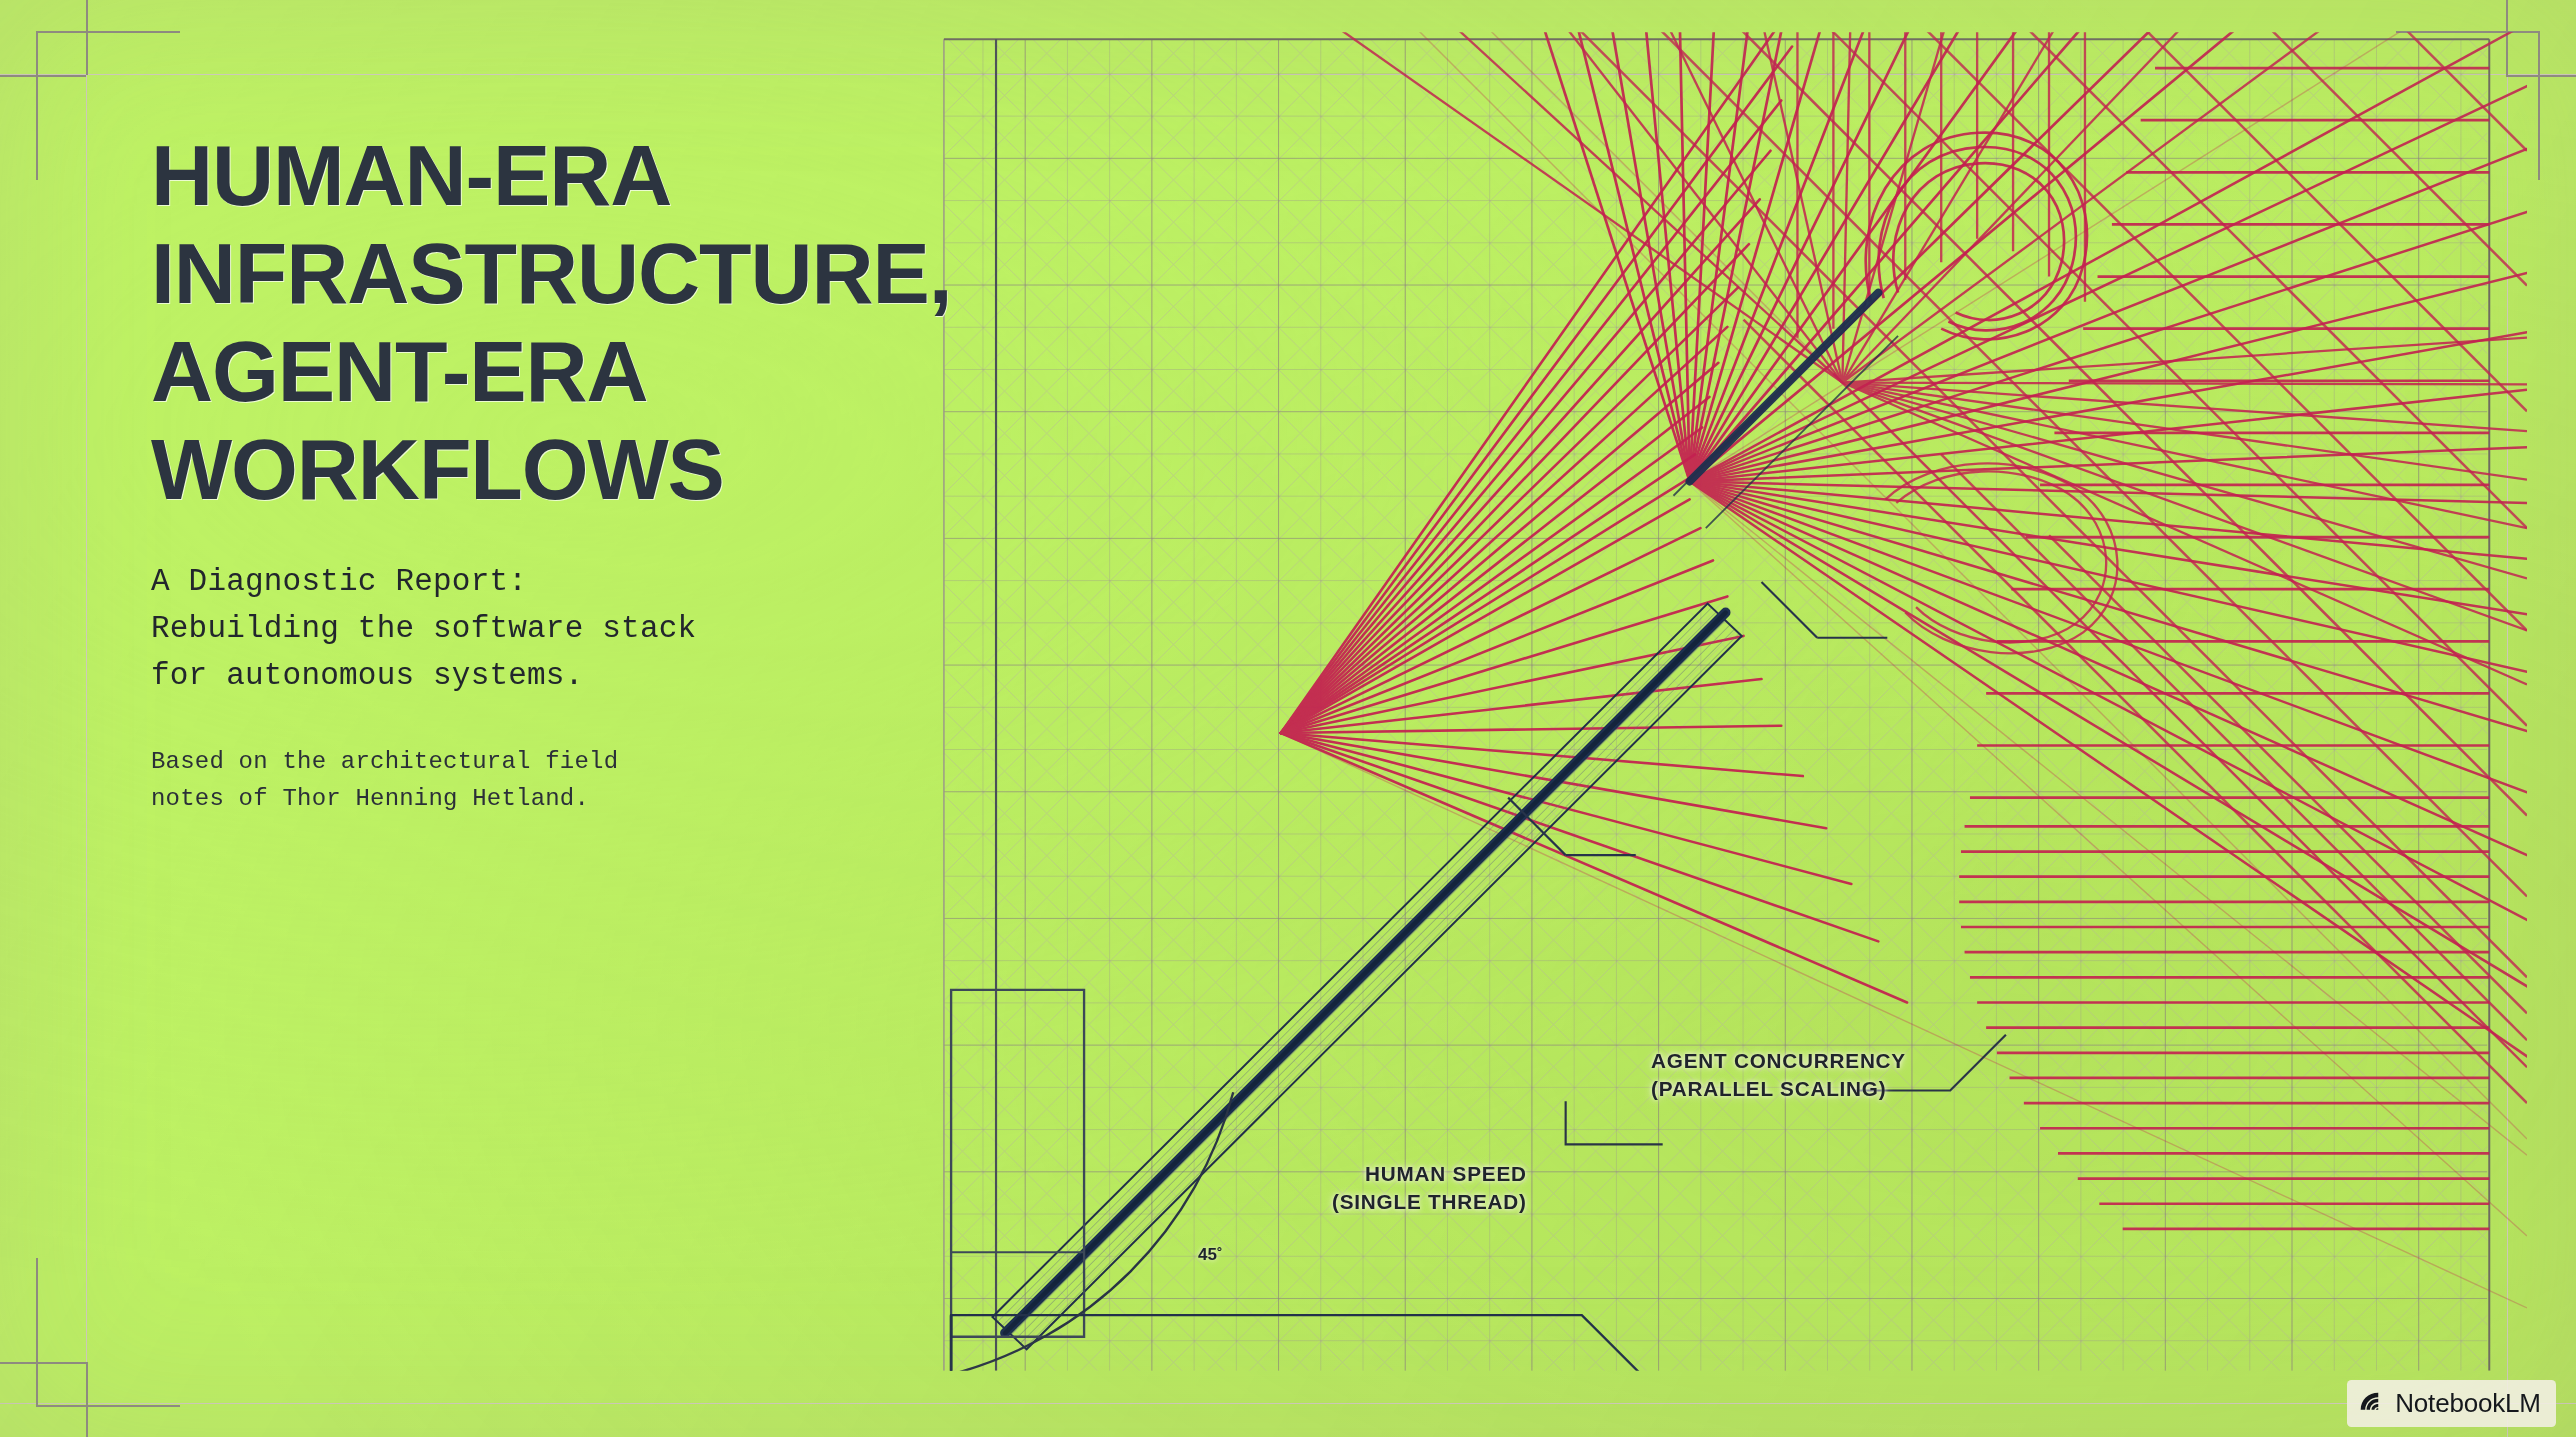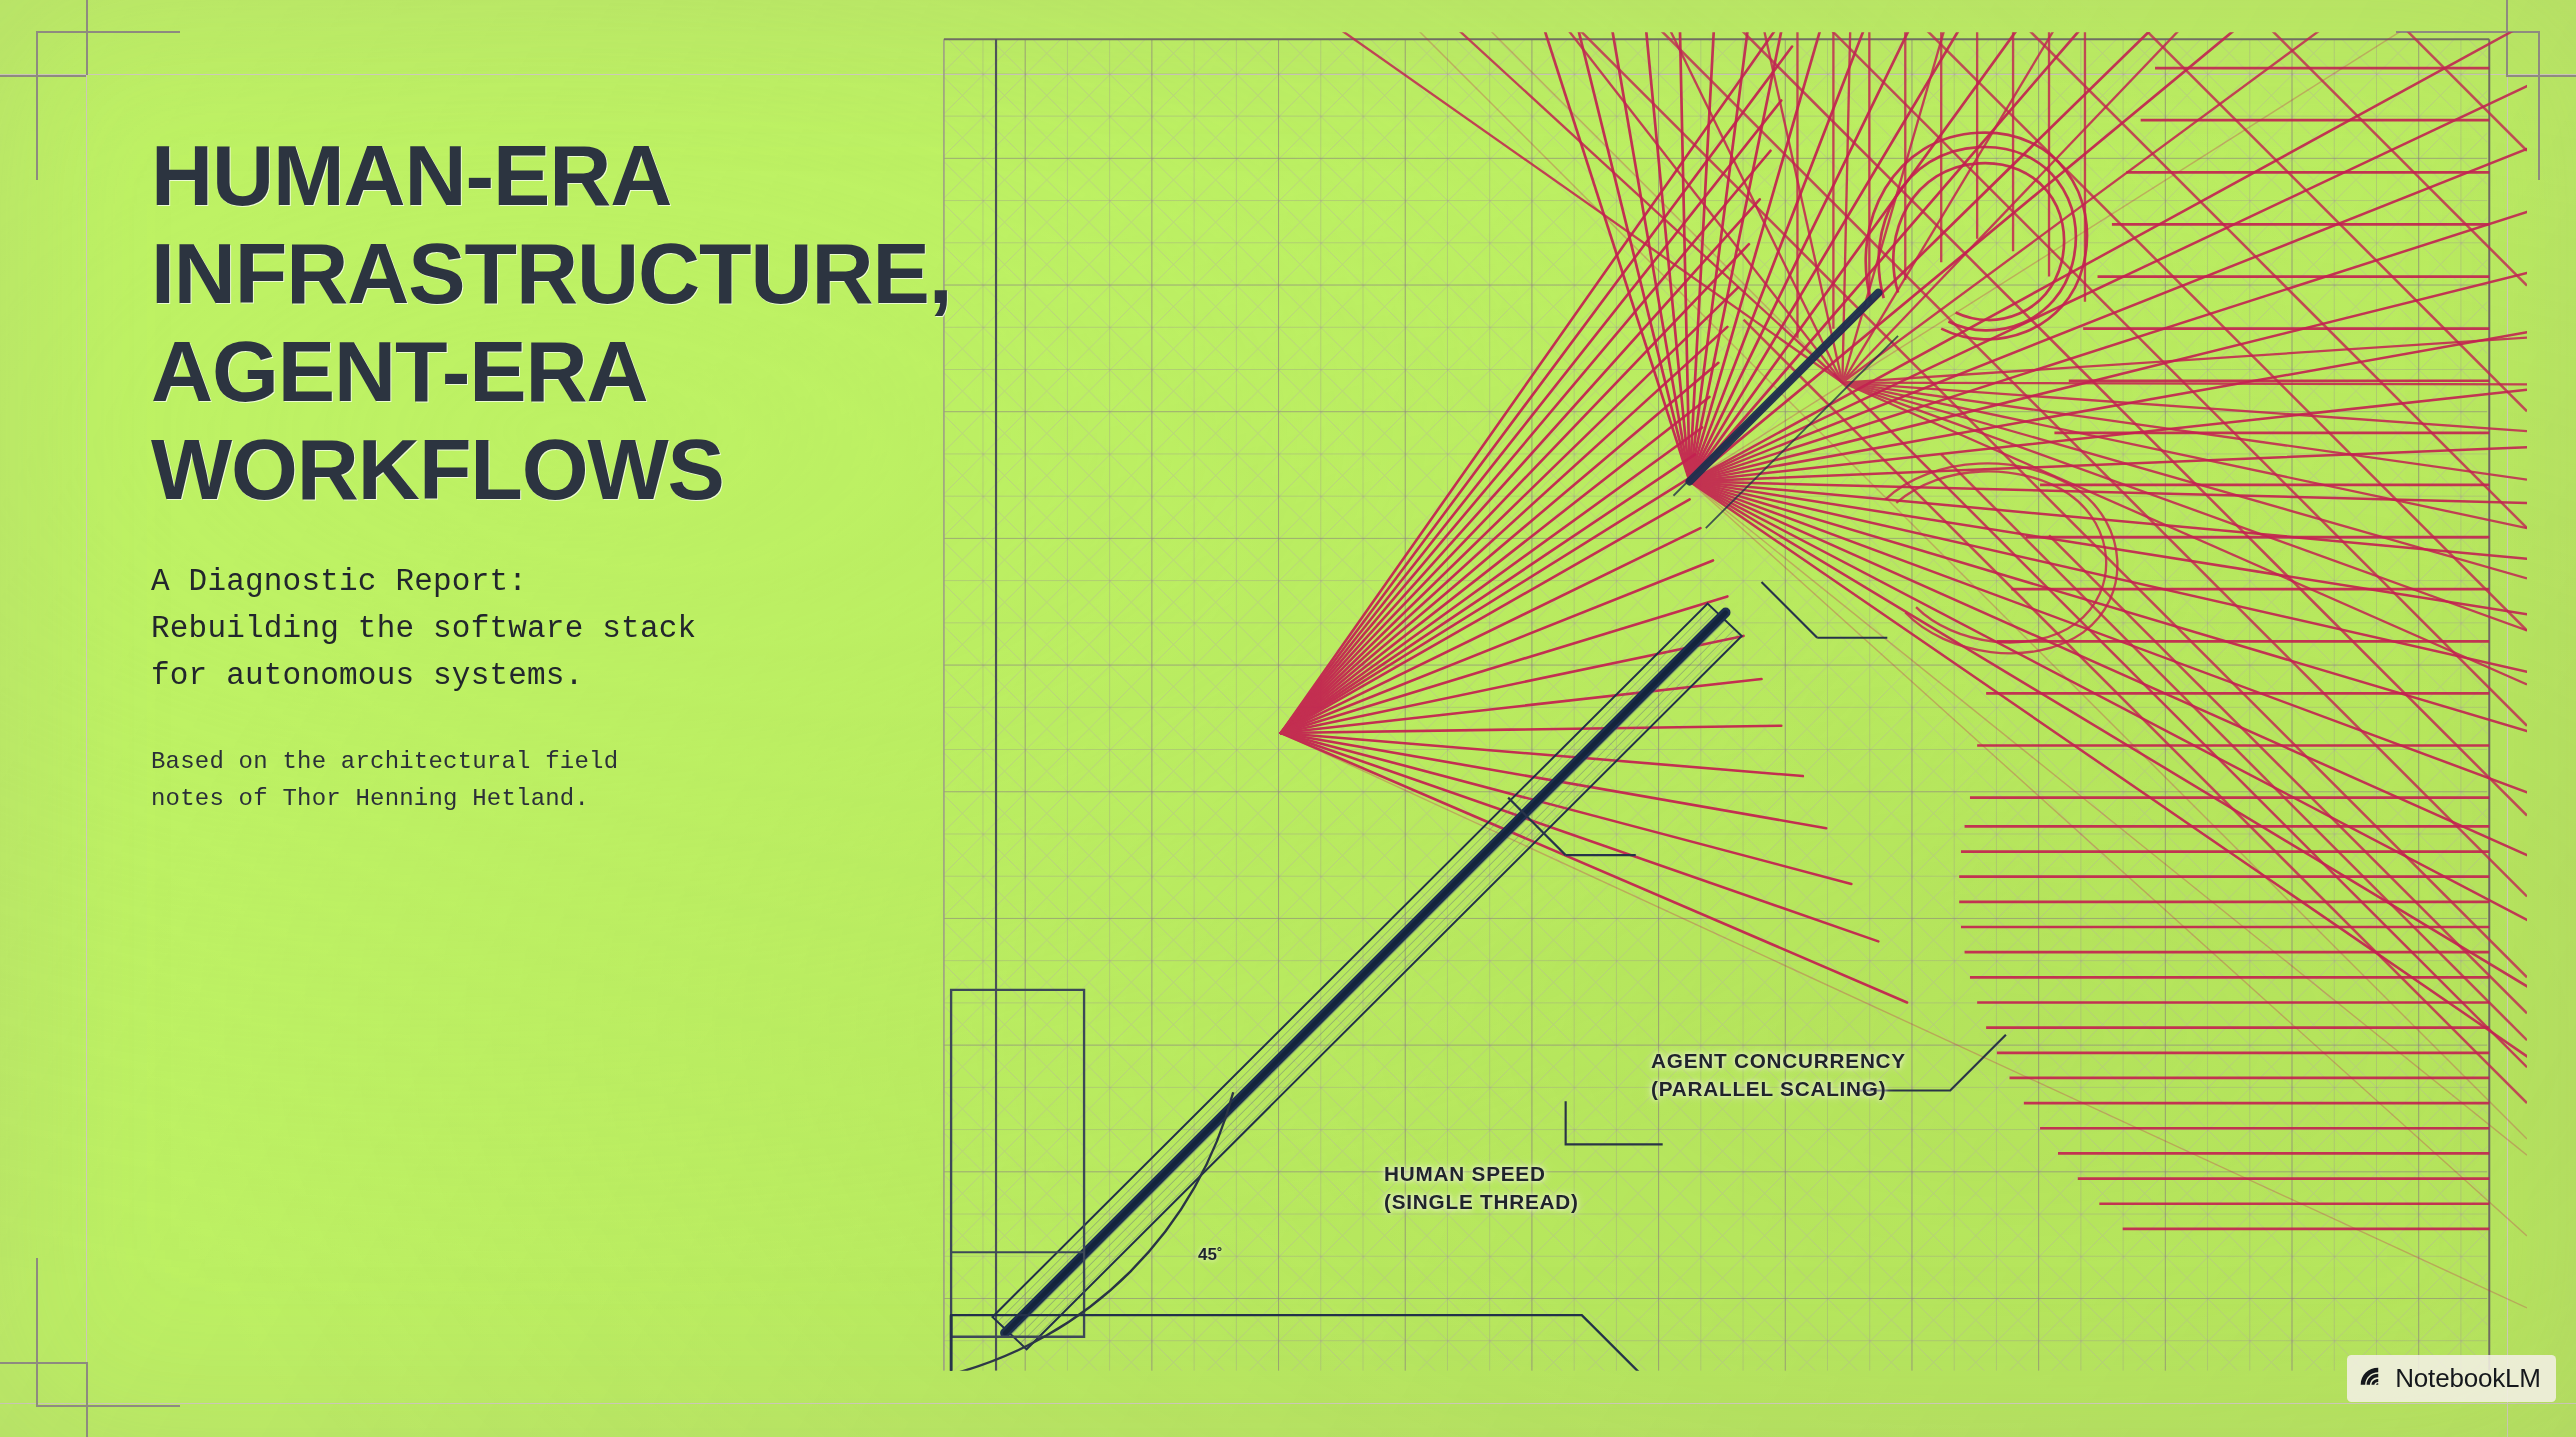--- a/index.html
+++ b/index.html
@@ -96,38 +96,38 @@
     font-family: "Liberation Sans", sans-serif;
     font-size: 20.7px;
     font-weight: 600;
     line-height: 1.34;
     letter-spacing: 0.8px;
     color: #20242b;
     white-space: pre;
     z-index: 8;
     text-shadow: 0 0 4.5px rgba(247,244,233,0.95), 0 0 10px rgba(247,244,233,0.8);
   }
-  #anno-human  { left: 1384px; top: 1160px; }
+  #anno-human  { left: 1332px; top: 1160px; text-align: right; }
   #anno-agent  { left: 1651px; top: 1047px; }
   #angle-label {
     position: absolute;
     left: 1198px; top: 1245px;
     font-family: "Liberation Sans", sans-serif;
     font-size: 17px;
     font-weight: 700;
     color: #1d232c;
     z-index: 8;
     text-shadow: 0 0 5.4px rgba(247,244,233,0.95);
   }
 
   
   #watermark {
     position: absolute;
     right: 20px;
-    bottom: 36px;
+    bottom: 11px;
     display: flex;
     align-items: center;
     gap: 10px;
     padding: 8px 15.3px 8px 11.7px;
     background: rgba(242,239,228,0.88);
     border-radius: 4.5px;
     z-index: 20;
   }
   #watermark .wmtext {
     font-family: "Liberation Sans", sans-serif;

